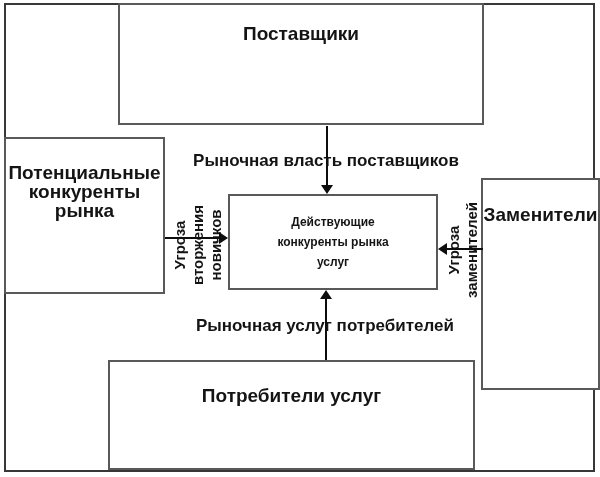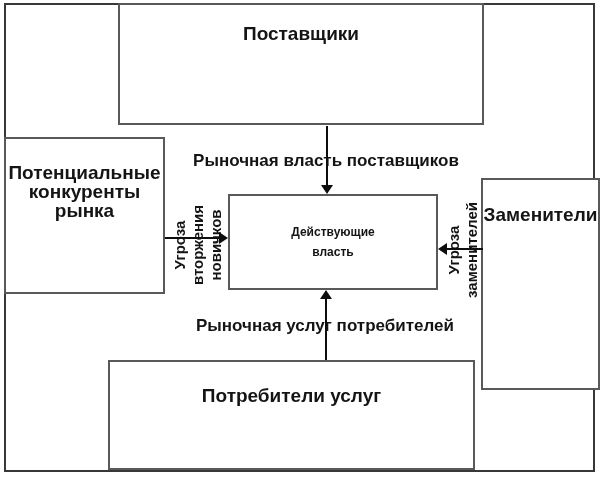--- a/index.html
+++ b/index.html
@@ -76,21 +76,22 @@
   <div class="box box-substitutes">
     <span class="ln">Заменители</span>
   </div>
 
   <div class="box box-consumers">
     <span class="ln">Потребители услуг</span>
   </div>
 
   <div class="box box-center">
     <span class="ln">Действующие</span>
-    <span class="ln">власть</span>
+    <span class="ln">конкуренты рынка</span>
+    <span class="ln">услуг</span>
   </div>
 
   <div class="force-label label-supplier-power">Рыночная власть поставщиков</div>
   <div class="force-label label-consumer-power">Рыночная услуг потребителей</div>
 
   <div class="rot-label rot-newcomers">
     <span class="ln">Угроза</span>
     <span class="ln">вторжения</span>
     <span class="ln">новичков</span>
   </div>

